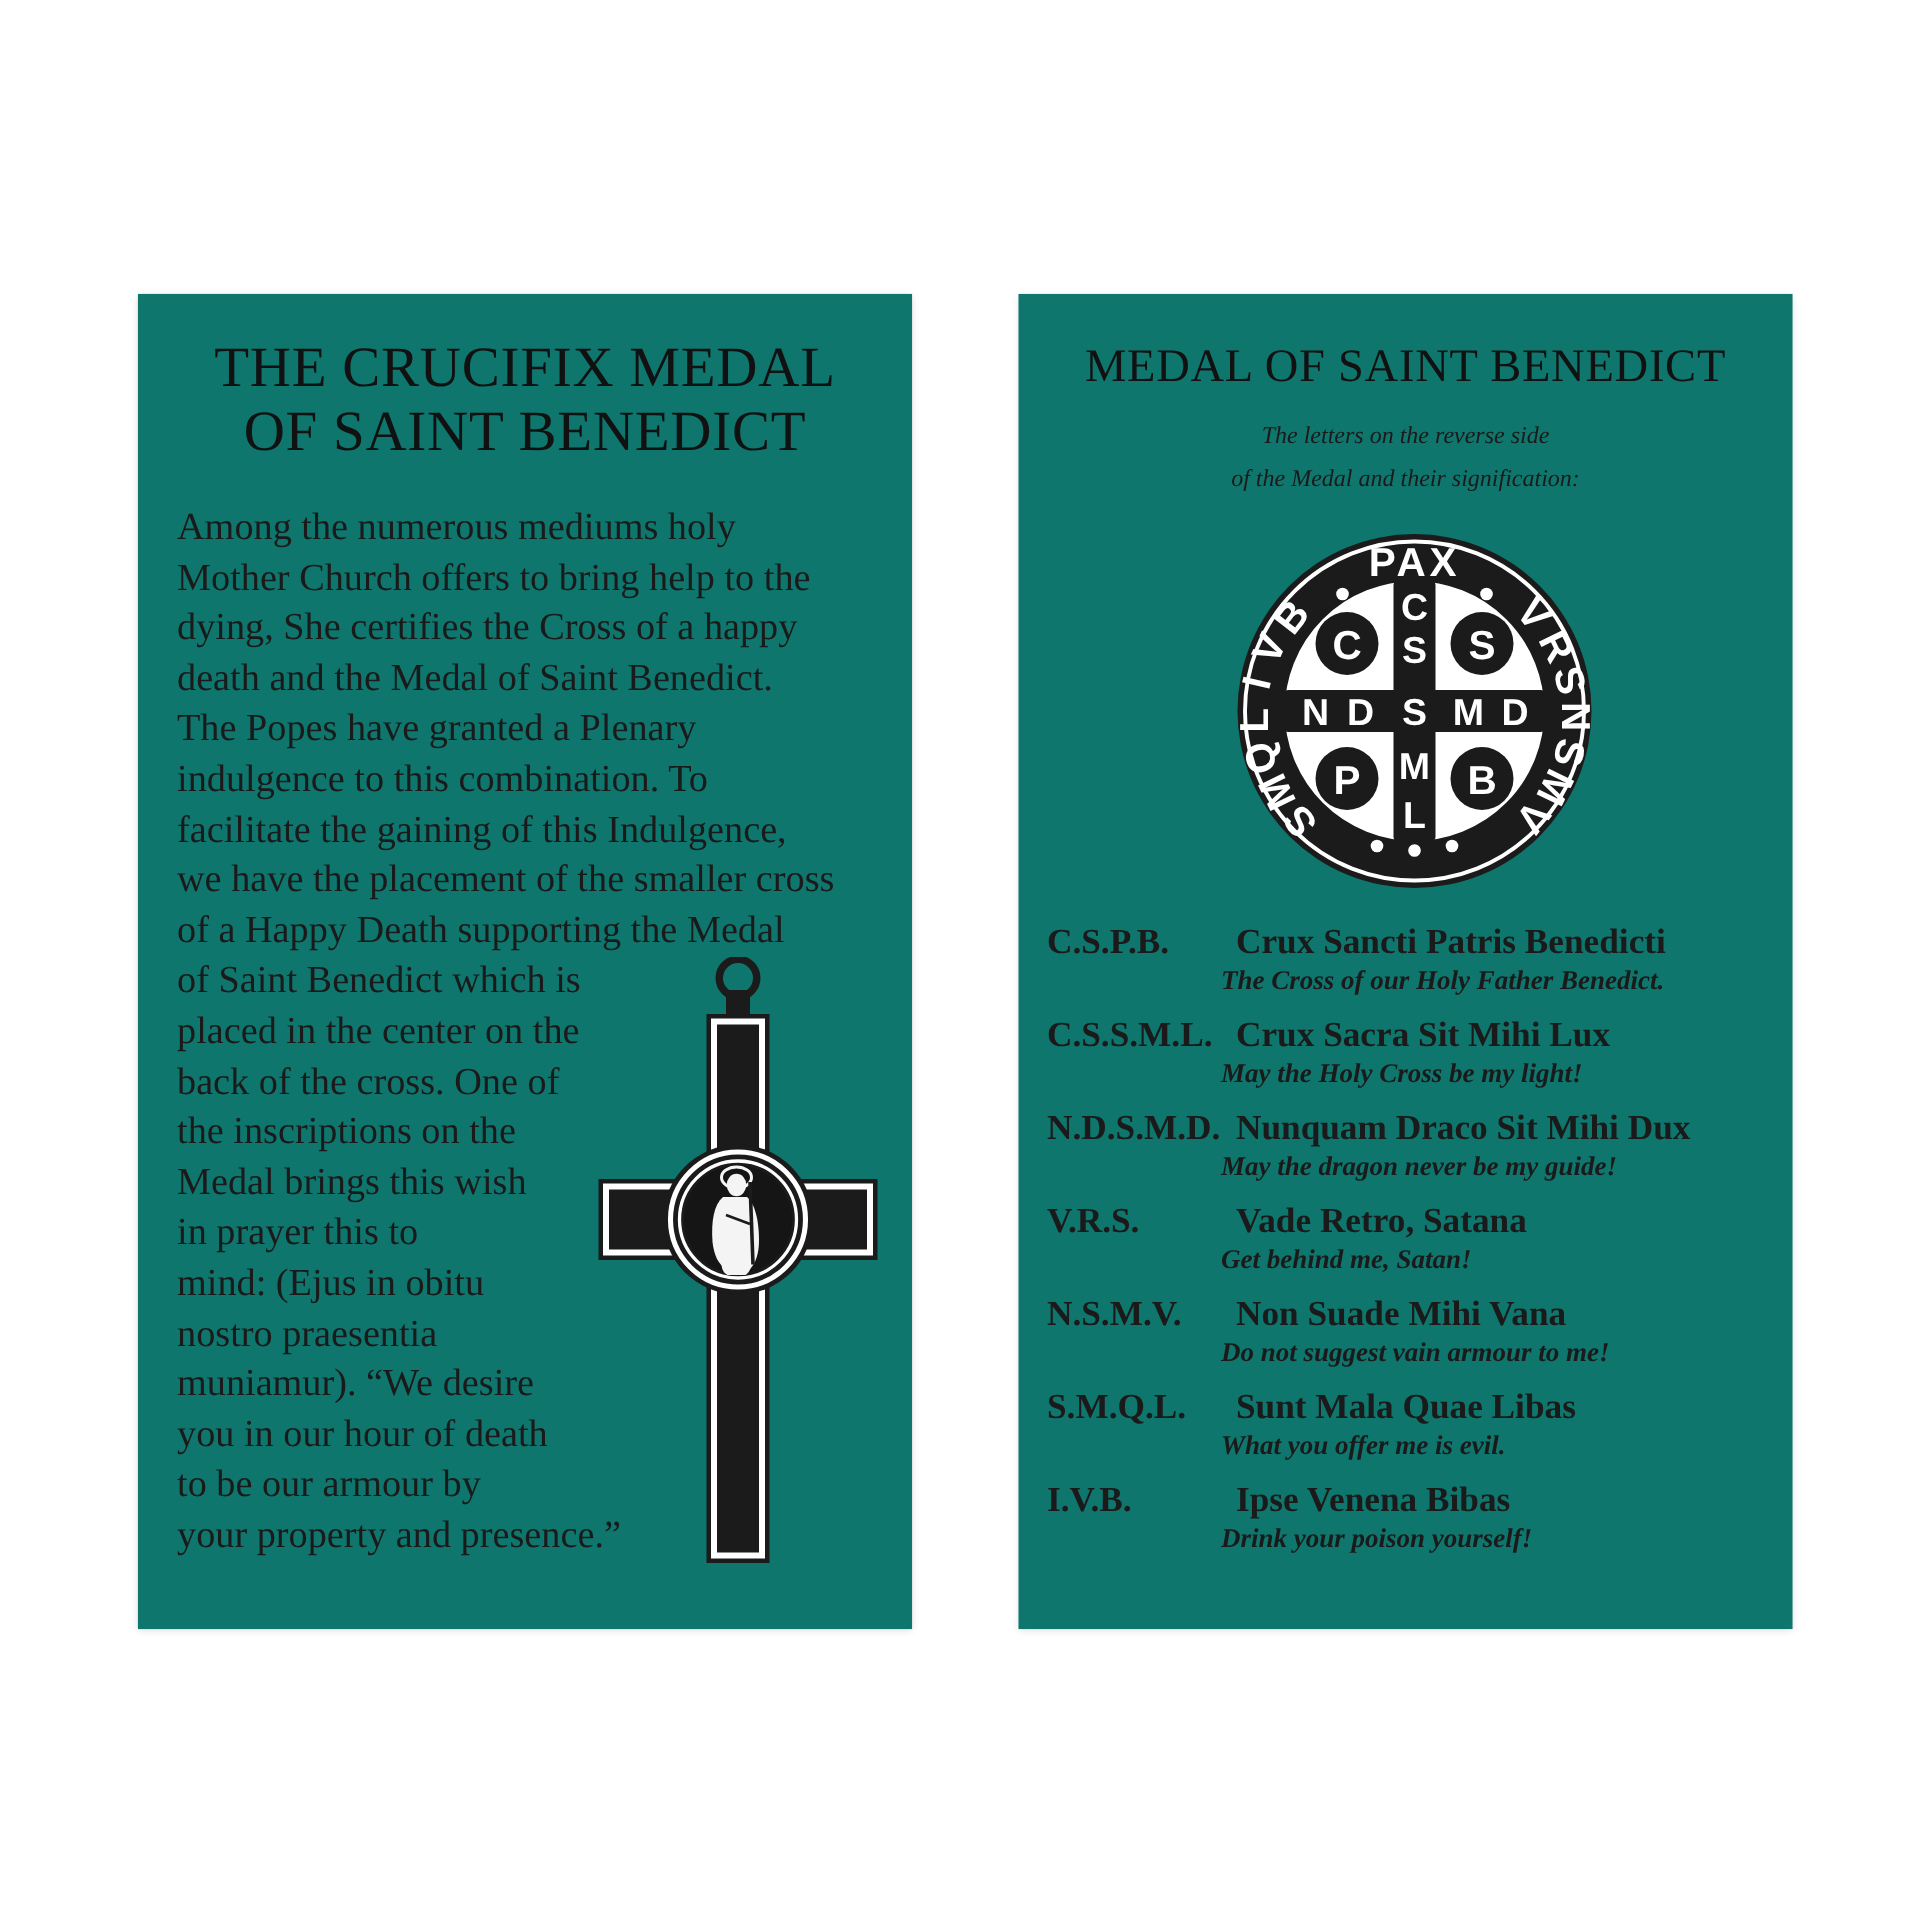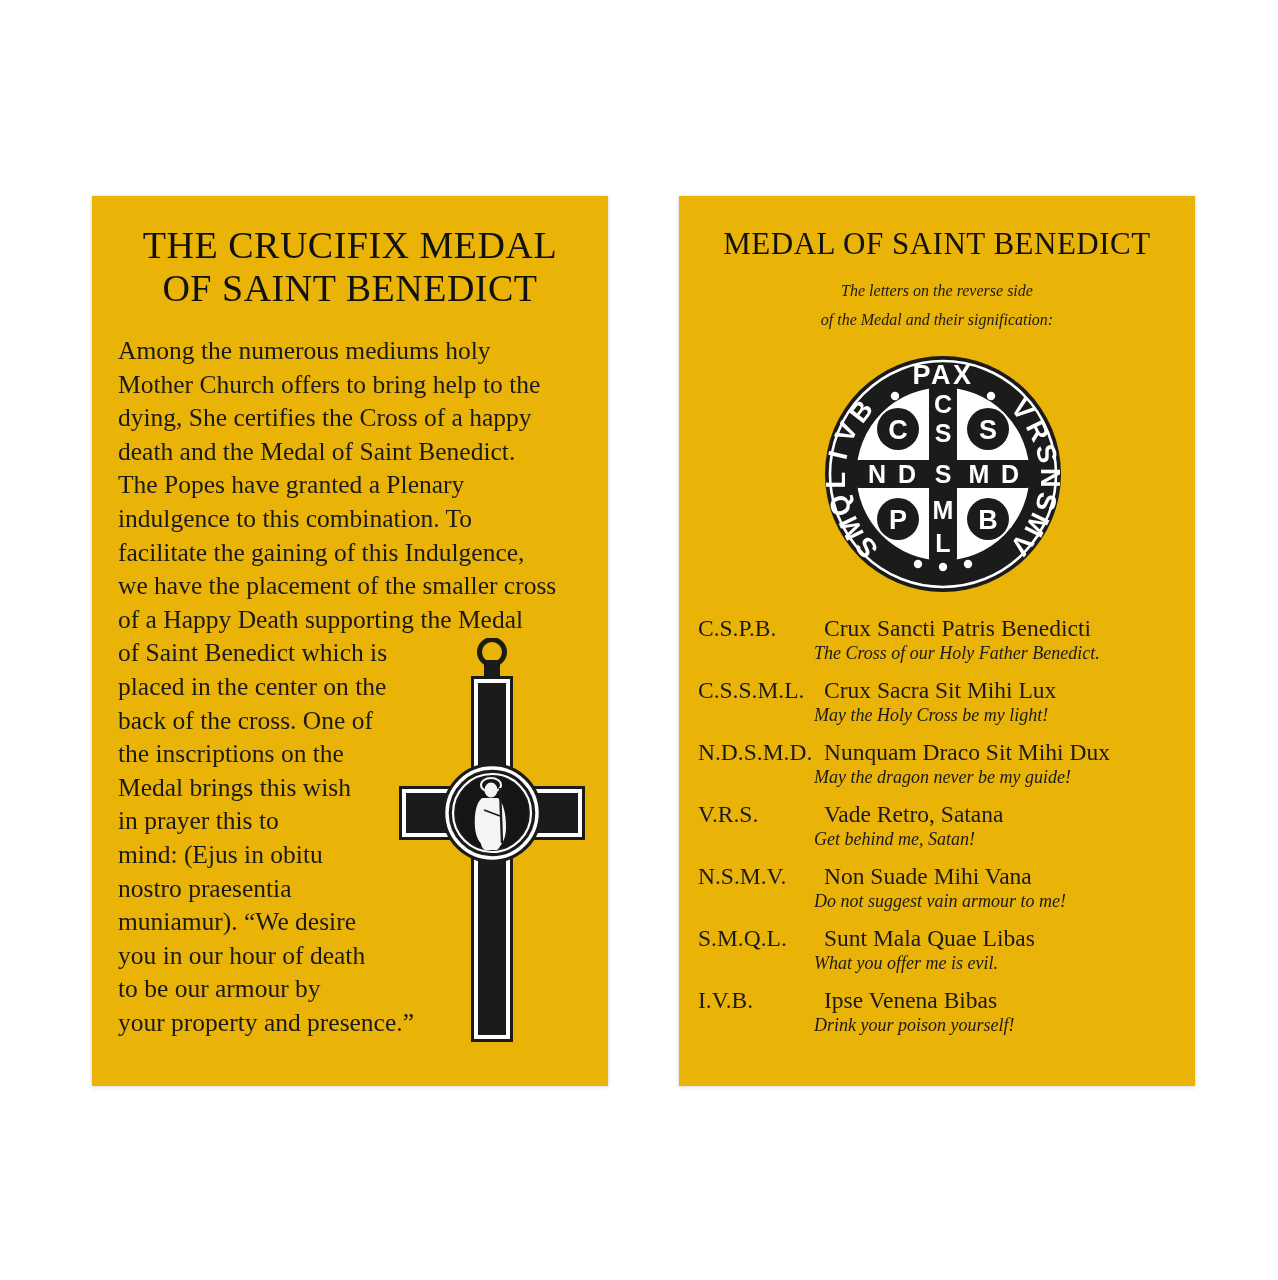--- a/index.html
+++ b/index.html
@@ -19,21 +19,21 @@
     position: absolute;
     left: 0; top: 0;
     width: 1278px;
     height: 1280px;
     background: #ffffff;
   }
 
   
   .card {
     position: absolute;
-    background: #eab308;
+    background: #0f766e;
     box-shadow: 0 1px 5px rgba(0,0,0,0.13), 0 0 1px rgba(0,0,0,0.18);
   }
   #card-left {
     left: 92px;
     top: 196px;
     width: 516px;
     height: 890px;
   }
   #card-right {
     left: 679px;
@@ -110,20 +110,21 @@
     top: 156px;
     width: 242px;
     height: 244px;
   }
 
   #abbrev-list {
     position: absolute;
     left: 19px;
     top: 419px;
     width: 490px;
+    font-weight: bold;
   }
   .abbrev-row {
     position: relative;
     height: 62px;
   }
   .abbrev-key {
     position: absolute;
     left: 0;
     top: 0;
     font-size: 23.5px;

